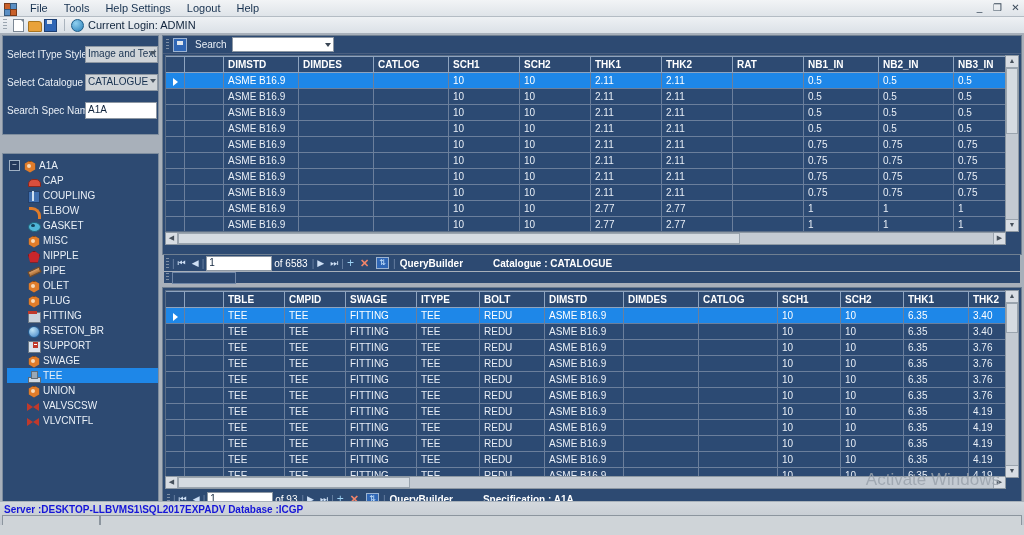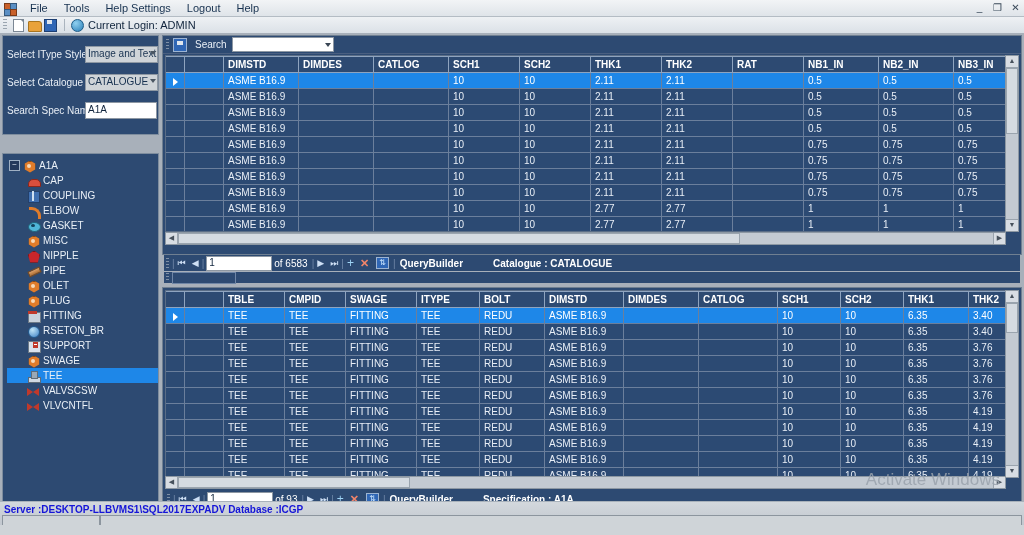--- a/index.html
+++ b/index.html
@@ -347,20 +347,27 @@
               <div class="tnode sel">
                 <span class="pad"></span>
                 <span class="ti">
                   <span class="i-tee" style="display: block;"></span>
                 </span>
                 <span class="lbl">TEE</span>
               </div>
               <div class="tnode">
                 <span class="pad"></span>
                 <span class="ti">
+                  <span class="i-hex" style="display: block;"></span>
+                </span>
+                <span class="lbl">UNION</span>
+              </div>
+              <div class="tnode">
+                <span class="pad"></span>
+                <span class="ti">
                   <span class="i-valv" style="display: block;"></span>
                 </span>
                 <span class="lbl">VALVSCSW</span>
               </div>
               <div class="tnode">
                 <span class="pad"></span>
                 <span class="ti">
                   <span class="i-valv" style="display: block;"></span>
                 </span>
                 <span class="lbl">VLVCNTFL</span>

